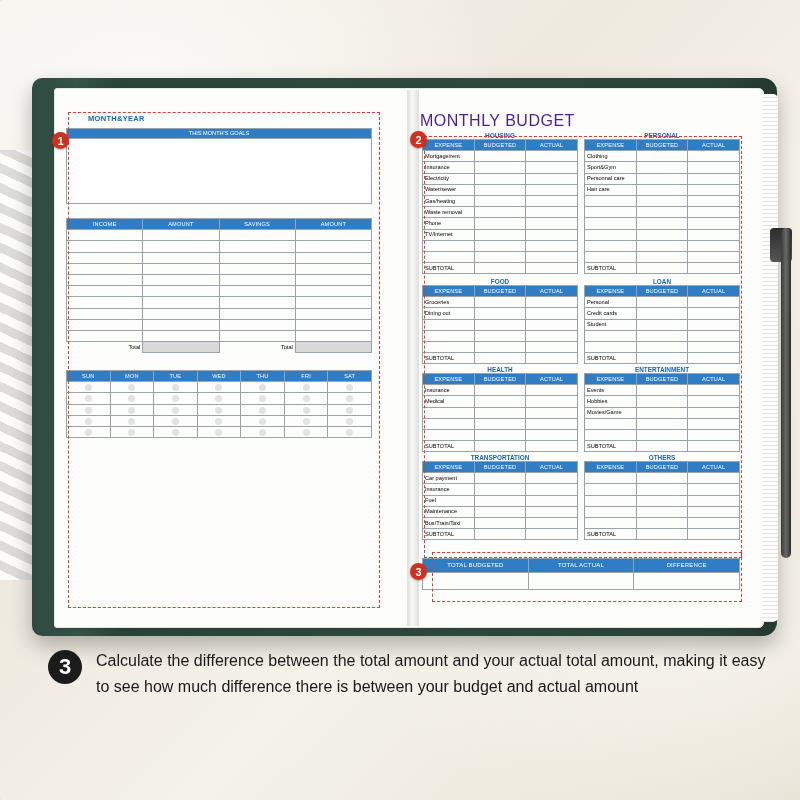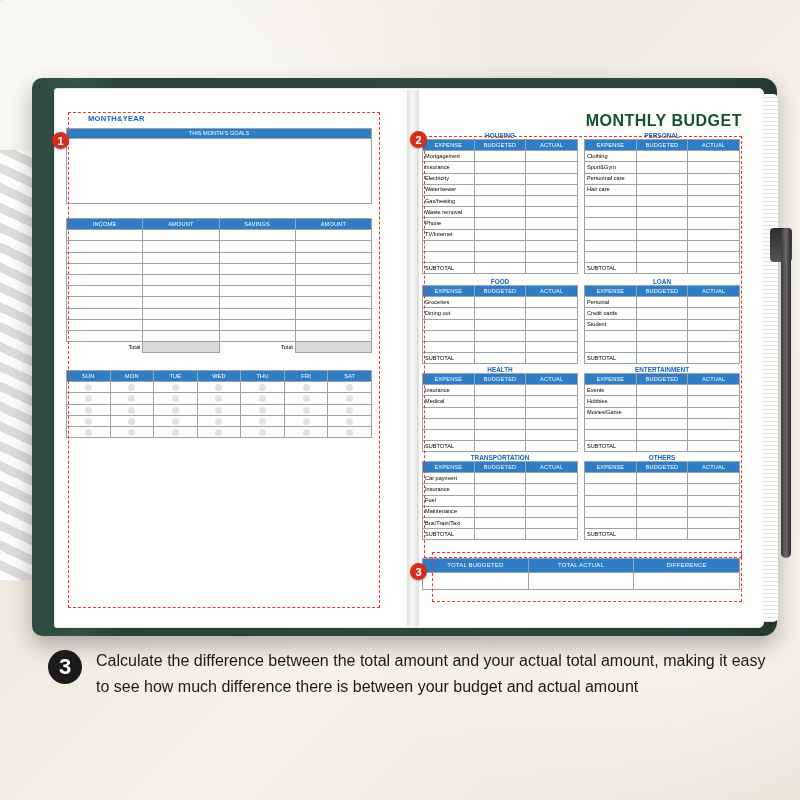--- a/index.html
+++ b/index.html
@@ -95,21 +95,21 @@
   }
   .total-cell{background:#d9d9d9;}
   .cal td{height:25px;}
   .cal .dot{
     width:7px;height:7px;border-radius:50%;background:#e2e2e2;margin:1px auto 0;
   }
 
   
   #right-page{position:absolute;left:420px;top:108px;width:322px;height:500px;}
   .big-title{
-    text-align:right;color:#14532d;font-size:16px;font-weight:bold;letter-spacing:.5px;
+    text-align:left;color:#4c1d95;font-size:16px;font-weight:normal;letter-spacing:.5px;
   }
   .two-col{display:flex;gap:6px;}
   .two-col>div{flex:1;}
 
   
   #caption{
     position:absolute;left:48px;top:648px;width:720px;
     display:flex;gap:14px;align-items:flex-start;
   }
   #caption .bignum{

